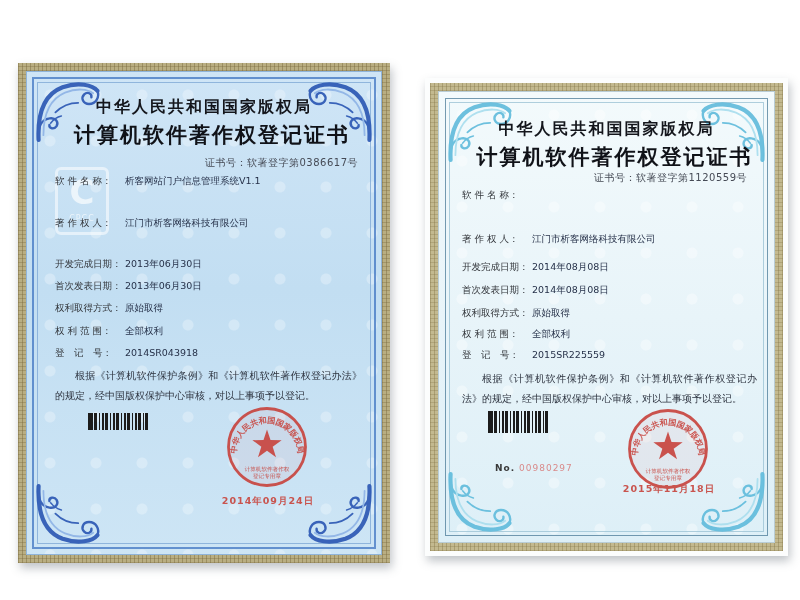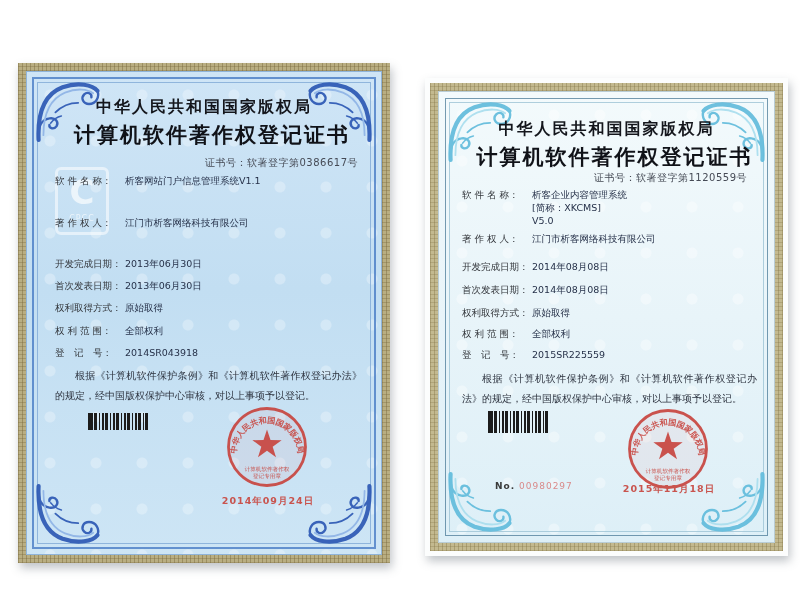--- a/index.html
+++ b/index.html
@@ -183,23 +183,20 @@
         <use href="#flourish"></use>
       </svg>
   </div>
   <div class="content">
     <div class="authority" style="top:36px;">中华人民共和国国家版权局</div>
     <div class="cert-title" style="top:60px;">计算机软件著作权登记证书</div>
     <div class="certno" style="top:88px; right:36px;">证书号：软著登字第1120559号</div>
 
     <div class="row" style="top:106px; left:32px; right:24px;">
       <span class="lbl">软 件 名 称：</span>
-      <span class="val">析客企业内容管理系统
-[简称：XKCMS]
-V5.0</span>
     </div>
     <div class="row" style="top:150px; left:32px; right:24px;">
       <span class="lbl">著 作 权 人：</span>
       <span class="val">江门市析客网络科技有限公司</span>
     </div>
     <div class="row" style="top:178px; left:32px; right:24px;">
       <span class="lbl">开发完成日期：</span>
       <span class="val">2014年08月08日</span>
     </div>
     <div class="row" style="top:201px; left:32px; right:24px;">
@@ -216,21 +213,21 @@
     </div>
     <div class="row" style="top:266px; left:32px; right:24px;">
       <span class="lbl">登　记　号：</span>
       <span class="val">2015SR225559</span>
     </div>
 
     <div class="statement" style="top:286px; left:32px; right:26px;">根据《计算机软件保护条例》和《计算机软件著作权登记办法》的规定，经中国版权保护中心审核，对以上事项予以登记。</div>
 
     <div class="barcode" style="left:58px; top:328px; height:22px;"></div>
 
-    <div class="serial" style="left:44px; top:398px;padding-left:21px;">
+    <div class="serial" style="left:44px; top:380px;padding-left:21px;">
       <span class="no-lbl">No.</span>
       <span class="no-val">00980297</span>
     </div>
 
     <svg class="seal" style="left:196px; top:324px;" viewBox="0 0 120 120">
       <circle cx="60" cy="60" r="55" fill="rgba(232,90,80,0.07)" stroke="#c8453f" stroke-width="4"></circle>
       <path id="sealArcR" d="M 22,92 A 44,44 0 1 1 98,92" fill="none"></path>
       <text font-size="11.5" font-weight="bold" fill="#c8453f"><textPath href="#sealArcR" startOffset="50%" text-anchor="middle">中华人民共和国国家版权局</textPath></text>
       <polygon points="60,35 65,50.1 80.9,50.2 68.1,59.6 72.9,74.8 60,65.5 47.1,74.8 51.9,59.6 39.1,50.2 55,50.1" fill="#c8453f"></polygon>
       <text x="60" y="94" text-anchor="middle" font-size="8" fill="#c8453f">计算机软件著作权</text>

